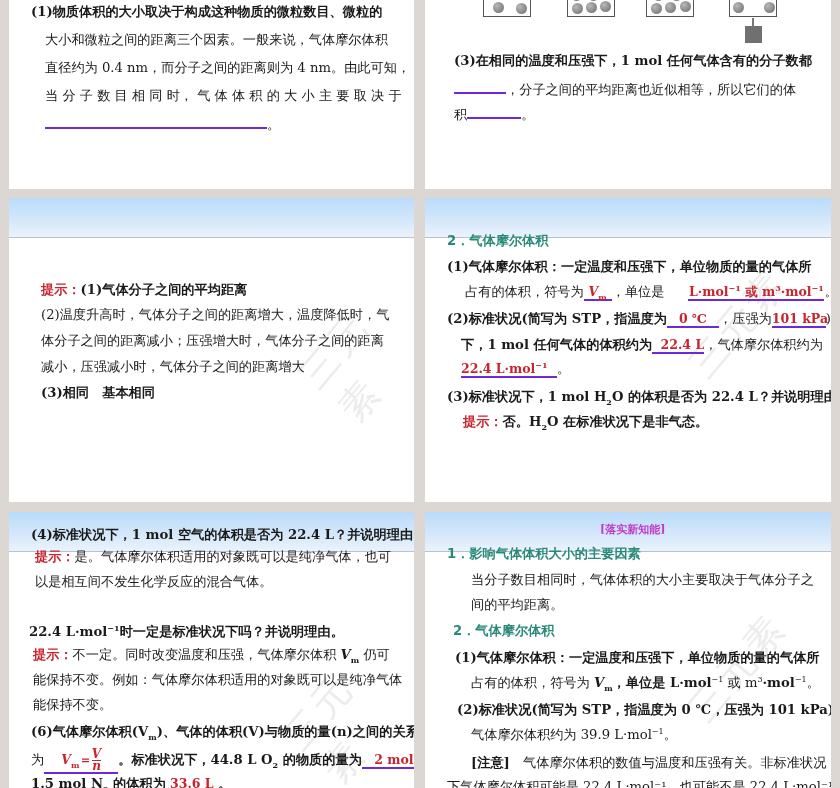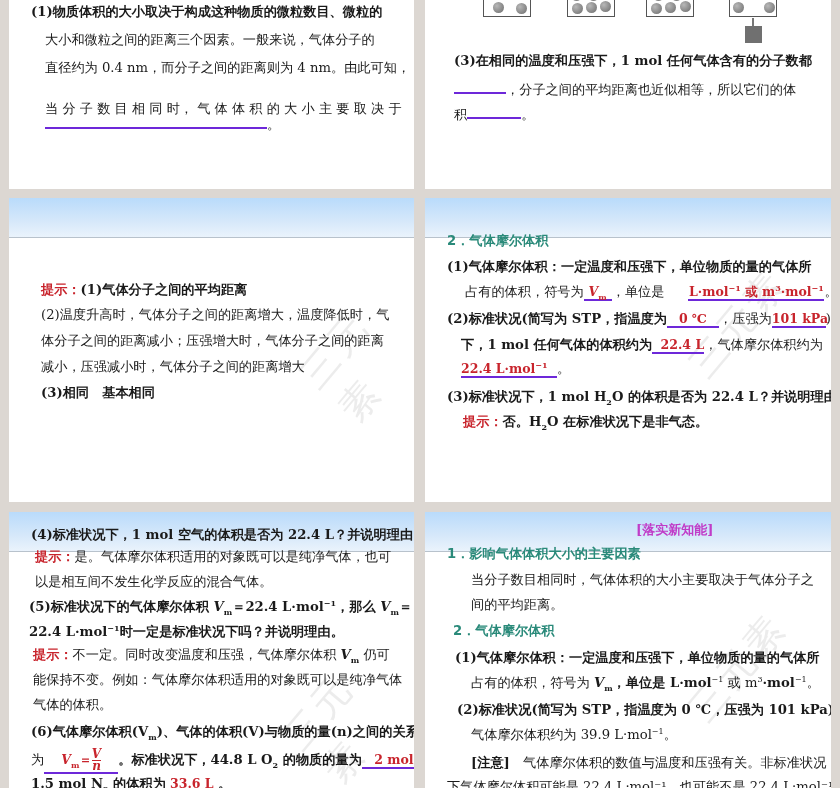--- a/index.html
+++ b/index.html
@@ -54,23 +54,23 @@
   .weight { position: absolute; background: #707070; }
   .stem { position: absolute; width: 2px; background: #777; }
   .frac { display: inline-block; vertical-align: middle; text-align: center; line-height: 11px; font-size: 12px; }
   .frac span { display: block; }
 </style>
 </head>
 <body>
 
 <div class="panel p-tl">
   <div class="line b" style="left:22px;top:15px;">(1)物质体积的大小取决于构成这种物质的微粒数目、微粒的</div>
-  <div class="line" style="left:36px;top:43px;">大小和微粒之间的距离三个因素。一般来说，气体分子的</div>
+  <div class="line" style="left:36px;top:43px;">大小和微粒之间的距离三个因素。一般来说，气体摩尔体积</div>
   <div class="line" style="left:36px;top:71px;">直径约为 0.4 nm，而分子之间的距离则为 4 nm。由此可知，</div>
-  <div class="line" style="left:36px;top:99px;margin-top:13px;">当 分 子 数 目 相 同 时， 气 体 体 积 的 大 小 主 要 取 决 于</div>
+  <div class="line" style="left:36px;top:99px;">当 分 子 数 目 相 同 时， 气 体 体 积 的 大 小 主 要 取 决 于</div>
   <div class="line" style="left:36px;top:127px;">
     <span class="blank" style="width:222px;"></span><span>。</span>
   </div>
 </div>
 
 <div class="panel p-tr">
 
   <div class="box" style="left:58px;top:0px;width:48px;height:29px;">
     <div class="ball" style="left:9px;top:14px;"></div>
     <div class="ball" style="left:32px;top:15px;"></div>
@@ -144,46 +144,43 @@
 </div>
 
 <div class="panel p-bl">
   <div class="hdr"></div>
   <div class="watermark" style="left:280px;top:150px;">三元素</div>
   <div class="line b" style="left:22px;top:14px;">(4)标准状况下，1 mol 空气的体积是否为 22.4 L？并说明理由。</div>
   <div class="line" style="left:26px;top:36px;">
     <span class="red">提示：</span><span>是。气体摩尔体积适用的对象既可以是纯净气体，也可</span>
   </div>
   <div class="line" style="left:26px;top:61px;">以是相互间不发生化学反应的混合气体。</div>
-  <div class="line b" style="left:20px;top:86px;">
-    <span>(5)标准状况下的气体摩尔体积 </span><i>V</i><sub>m</sub><span>＝22.4  L·mol</span><sup>−1</sup><span>，那么 </span><i>V</i><sub>m</sub><span>＝</span>
-  </div>
   <div class="line b" style="left:20px;top:111px;">
     <span>22.4 L·mol</span><sup>−1</sup><span>时一定是标准状况下吗？并说明理由。</span>
   </div>
   <div class="line" style="left:24px;top:134px;">
     <span class="red">提示：</span><span>不一定。同时改变温度和压强，气体摩尔体积 </span><i class="b">V</i><sub class="b">m</sub><span> 仍可</span>
   </div>
   <div class="line" style="left:24px;top:159px;">能保持不变。例如：气体摩尔体积适用的对象既可以是纯净气体</div>
-  <div class="line" style="left:24px;top:184px;">气体的体积。</div>
+  <div class="line" style="left:24px;top:184px;">能保持不变。</div>
   <div class="line b" style="left:22px;top:211px;">
     <span>(6)气体摩尔体积(V</span><sub>m</sub><span>)、气体的体积(V)与物质的量(n)之间的关系</span>
   </div>
   <div class="line" style="left:22px;top:237px;">
     <span>为</span><span class="blank" style="width:74px;"><span class="red"><i>V</i><sub>m</sub>＝<span class="frac"><span style="font-style:italic;border-bottom:1px solid #c8242c;">V</span><span style="font-style:italic;">n</span></span></span></span><span class="b">。标准状况下，44.8 L O</span><sub class="b">2</sub><span class="b"> 的物质的量为</span><span class="blank" style="width:64px;"><span class="red">2 mol</span></span>
   </div>
   <div class="line b" style="left:22px;top:263px;">
     <span>1.5 mol N</span><sub>2</sub><span> 的体积为</span><span class="blank" style="width:52px;"><span class="red">33.6 L</span></span><span>。</span>
   </div>
 </div>
 
 <div class="panel p-br">
   <div class="hdr"></div>
   <div class="watermark" style="left:250px;top:130px;">三元素</div>
-  <div class="line magenta" style="left:175px;top:9px;font-size:13px;margin-left:36px;">[落实新知能]</div>
+  <div class="line magenta" style="left:175px;top:9px;font-size:11px;">[落实新知能]</div>
   <div class="line teal" style="left:22px;top:33px;">1．影响气体体积大小的主要因素</div>
   <div class="line" style="left:46px;top:59px;">当分子数目相同时，气体体积的大小主要取决于气体分子之</div>
   <div class="line" style="left:46px;top:84px;">间的平均距离。</div>
   <div class="line teal" style="left:28px;top:110px;">2．气体摩尔体积</div>
   <div class="line b" style="left:30px;top:137px;">(1)气体摩尔体积：一定温度和压强下，单位物质的量的气体所</div>
   <div class="line" style="left:46px;top:162px;">
     <span>占有的体积，符号为 </span><i class="b">V</i><sub class="b">m</sub><span class="b">，单位是 L·mol</span><sup>−1</sup><span> 或 m</span><sup>3</sup><span class="b">·mol</span><sup>−1</sup><span>。</span>
   </div>
   <div class="line b" style="left:32px;top:189px;">(2)标准状况(简写为 STP，指温度为 0 ℃，压强为 101 kPa)下，</div>
   <div class="line" style="left:46px;top:214px;">

